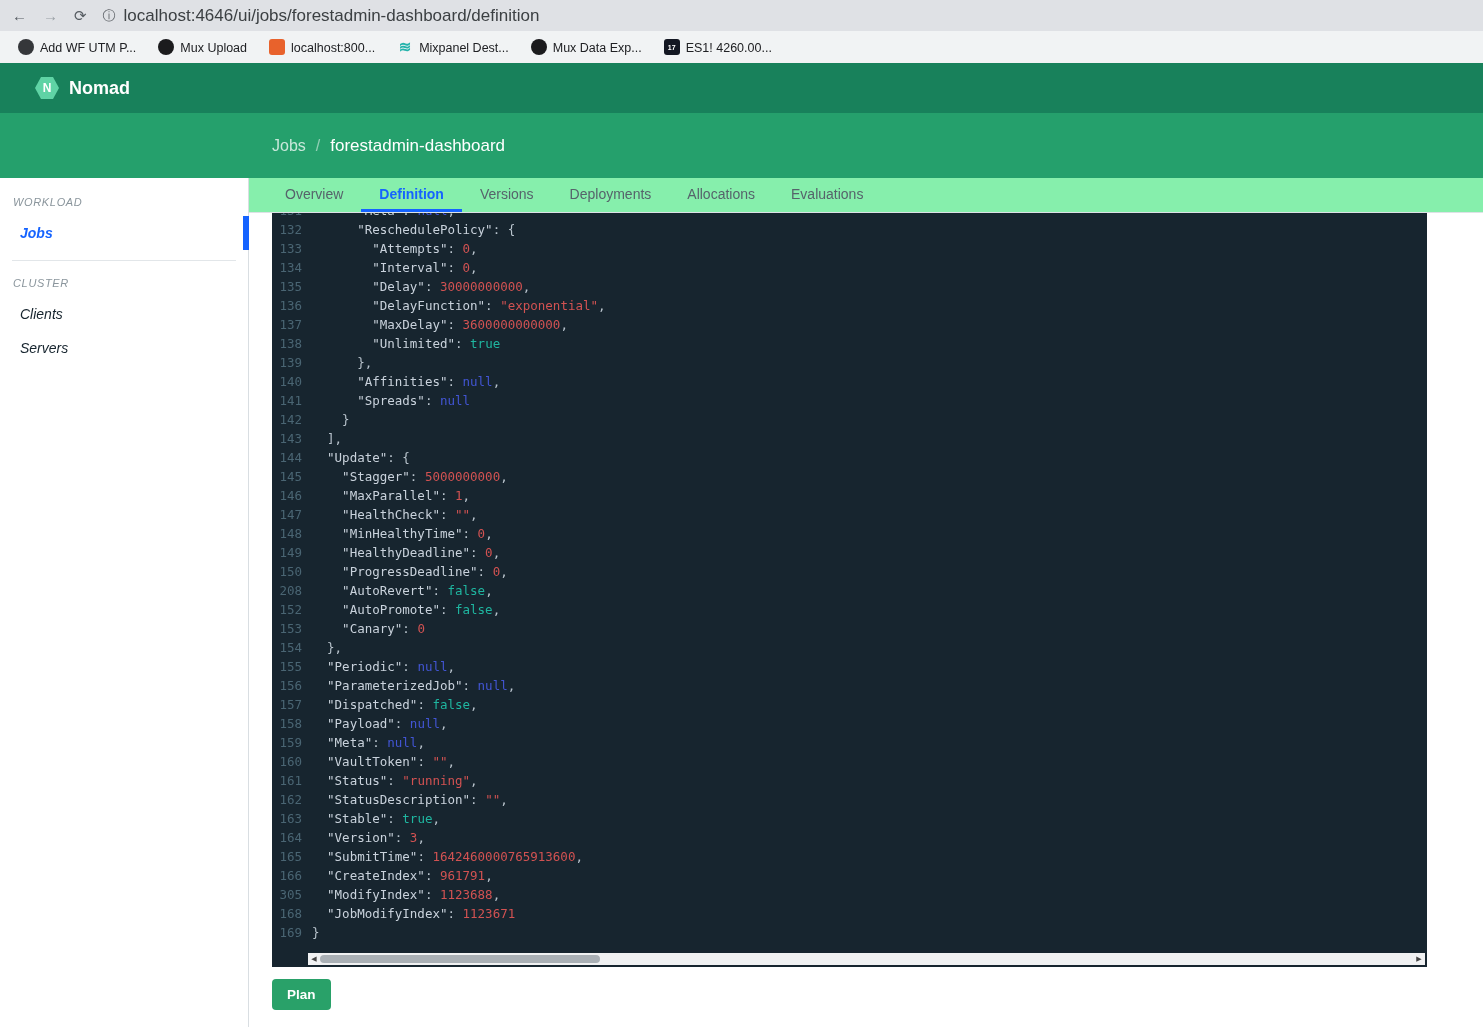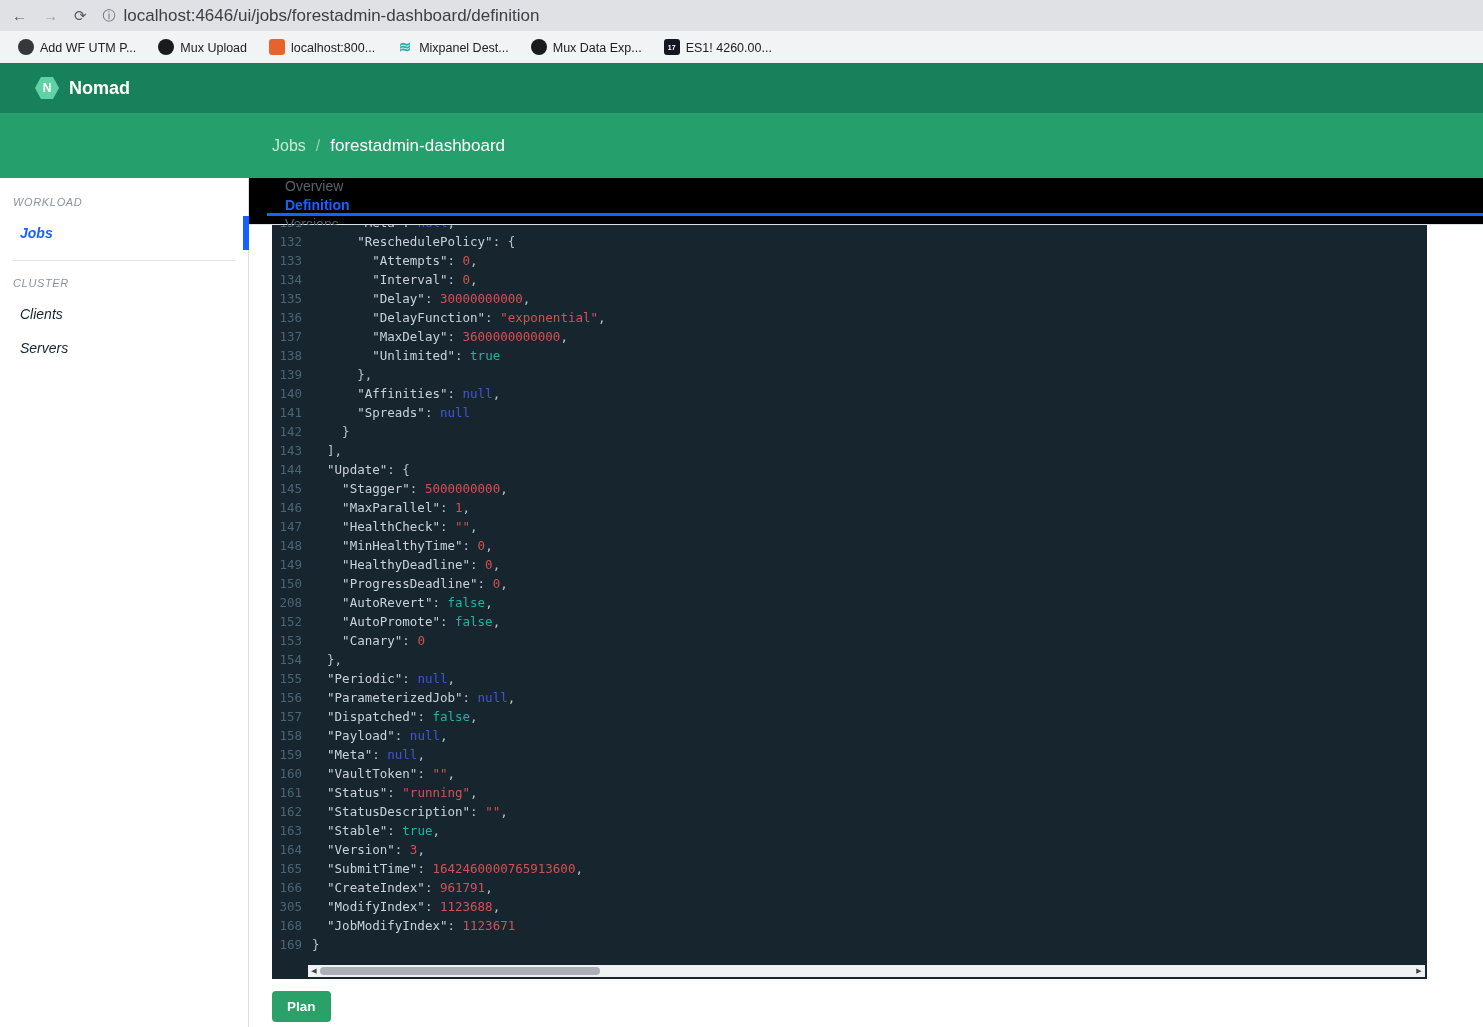--- a/index.html
+++ b/index.html
@@ -43,21 +43,21 @@
   .sidebar { width:249px; background:#fff; border-right:1px solid #d9dee2; padding-top:18px; position:relative; flex:0 0 249px;font-style:italic; }
   .side-section-label { font-size:11px; letter-spacing:.06em; color:#8a959c; padding:0 0 8px 13px; }
   .side-item { font-size:14px; color:#16242e; padding:9px 0 9px 20px; cursor:pointer; position:relative; }
   .side-item.active { color:#1563ff; font-weight:600; }
   .side-item.active .active-bar { position:absolute; right:-1px; top:0; bottom:0; width:6px; background:#1563ff; }
   .side-divider { height:1px; background:#e2e6e9; margin:10px 12px 16px 12px; }
 
   .content { flex:1; background:#fff; position:relative; }
 
   
-  .tabs { height:47px; display:flex; align-items:stretch; padding-left:18px; border-bottom:1px solid #dde2e6; background:#000000;flex-direction:column; }
+  .tabs { height:35px; display:flex; align-items:stretch; padding-left:18px; border-bottom:1px solid #dde2e6; background:#86efac; }
   .tab { display:flex; align-items:center; padding:0 18px; font-size:14px; color:#56636b; cursor:pointer;
          border-bottom:3px solid transparent; }
   .tab.active { color:#1563ff; font-weight:600; border-bottom-color:#1563ff; }
 
   
   .editor { margin:0 56px 0 23px; height:754px; background:#17252f; position:relative; overflow:hidden; }
   .cm-content { margin-top:-12px; font-family:"DejaVu Sans Mono", monospace; font-size:12.5px; line-height:19px; }
   .cm-line { display:flex; white-space:pre; }
   .cm-gutter { width:40px; flex:0 0 40px; text-align:right; padding-right:10px; color:#4a6573; user-select:none; }
   .cm-code { flex:1; }

